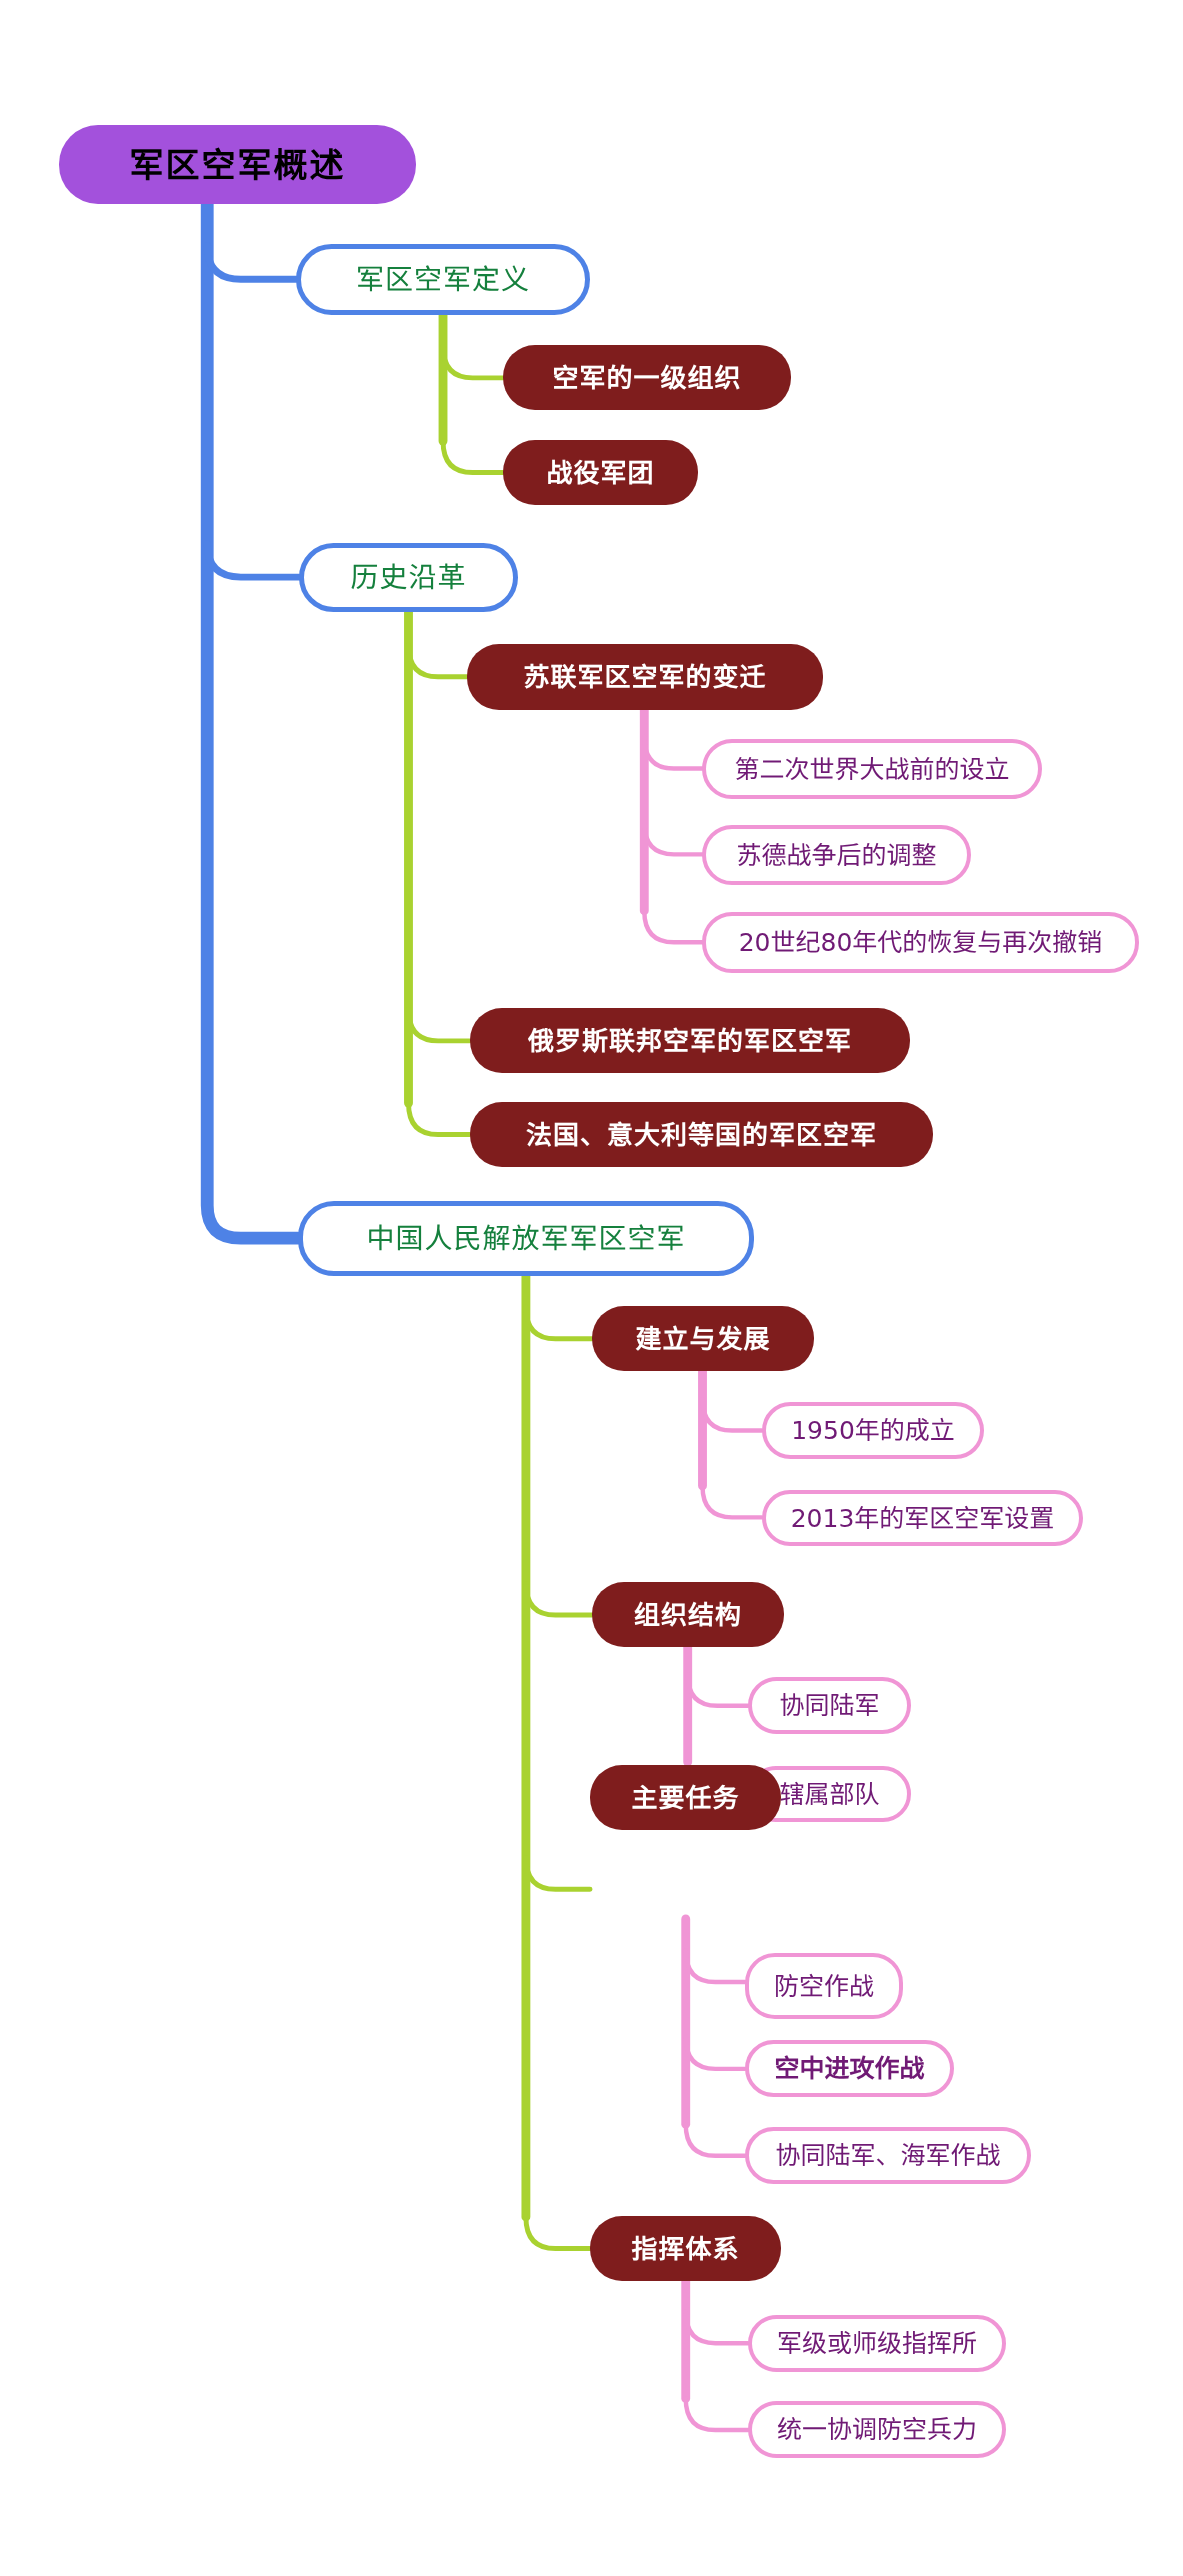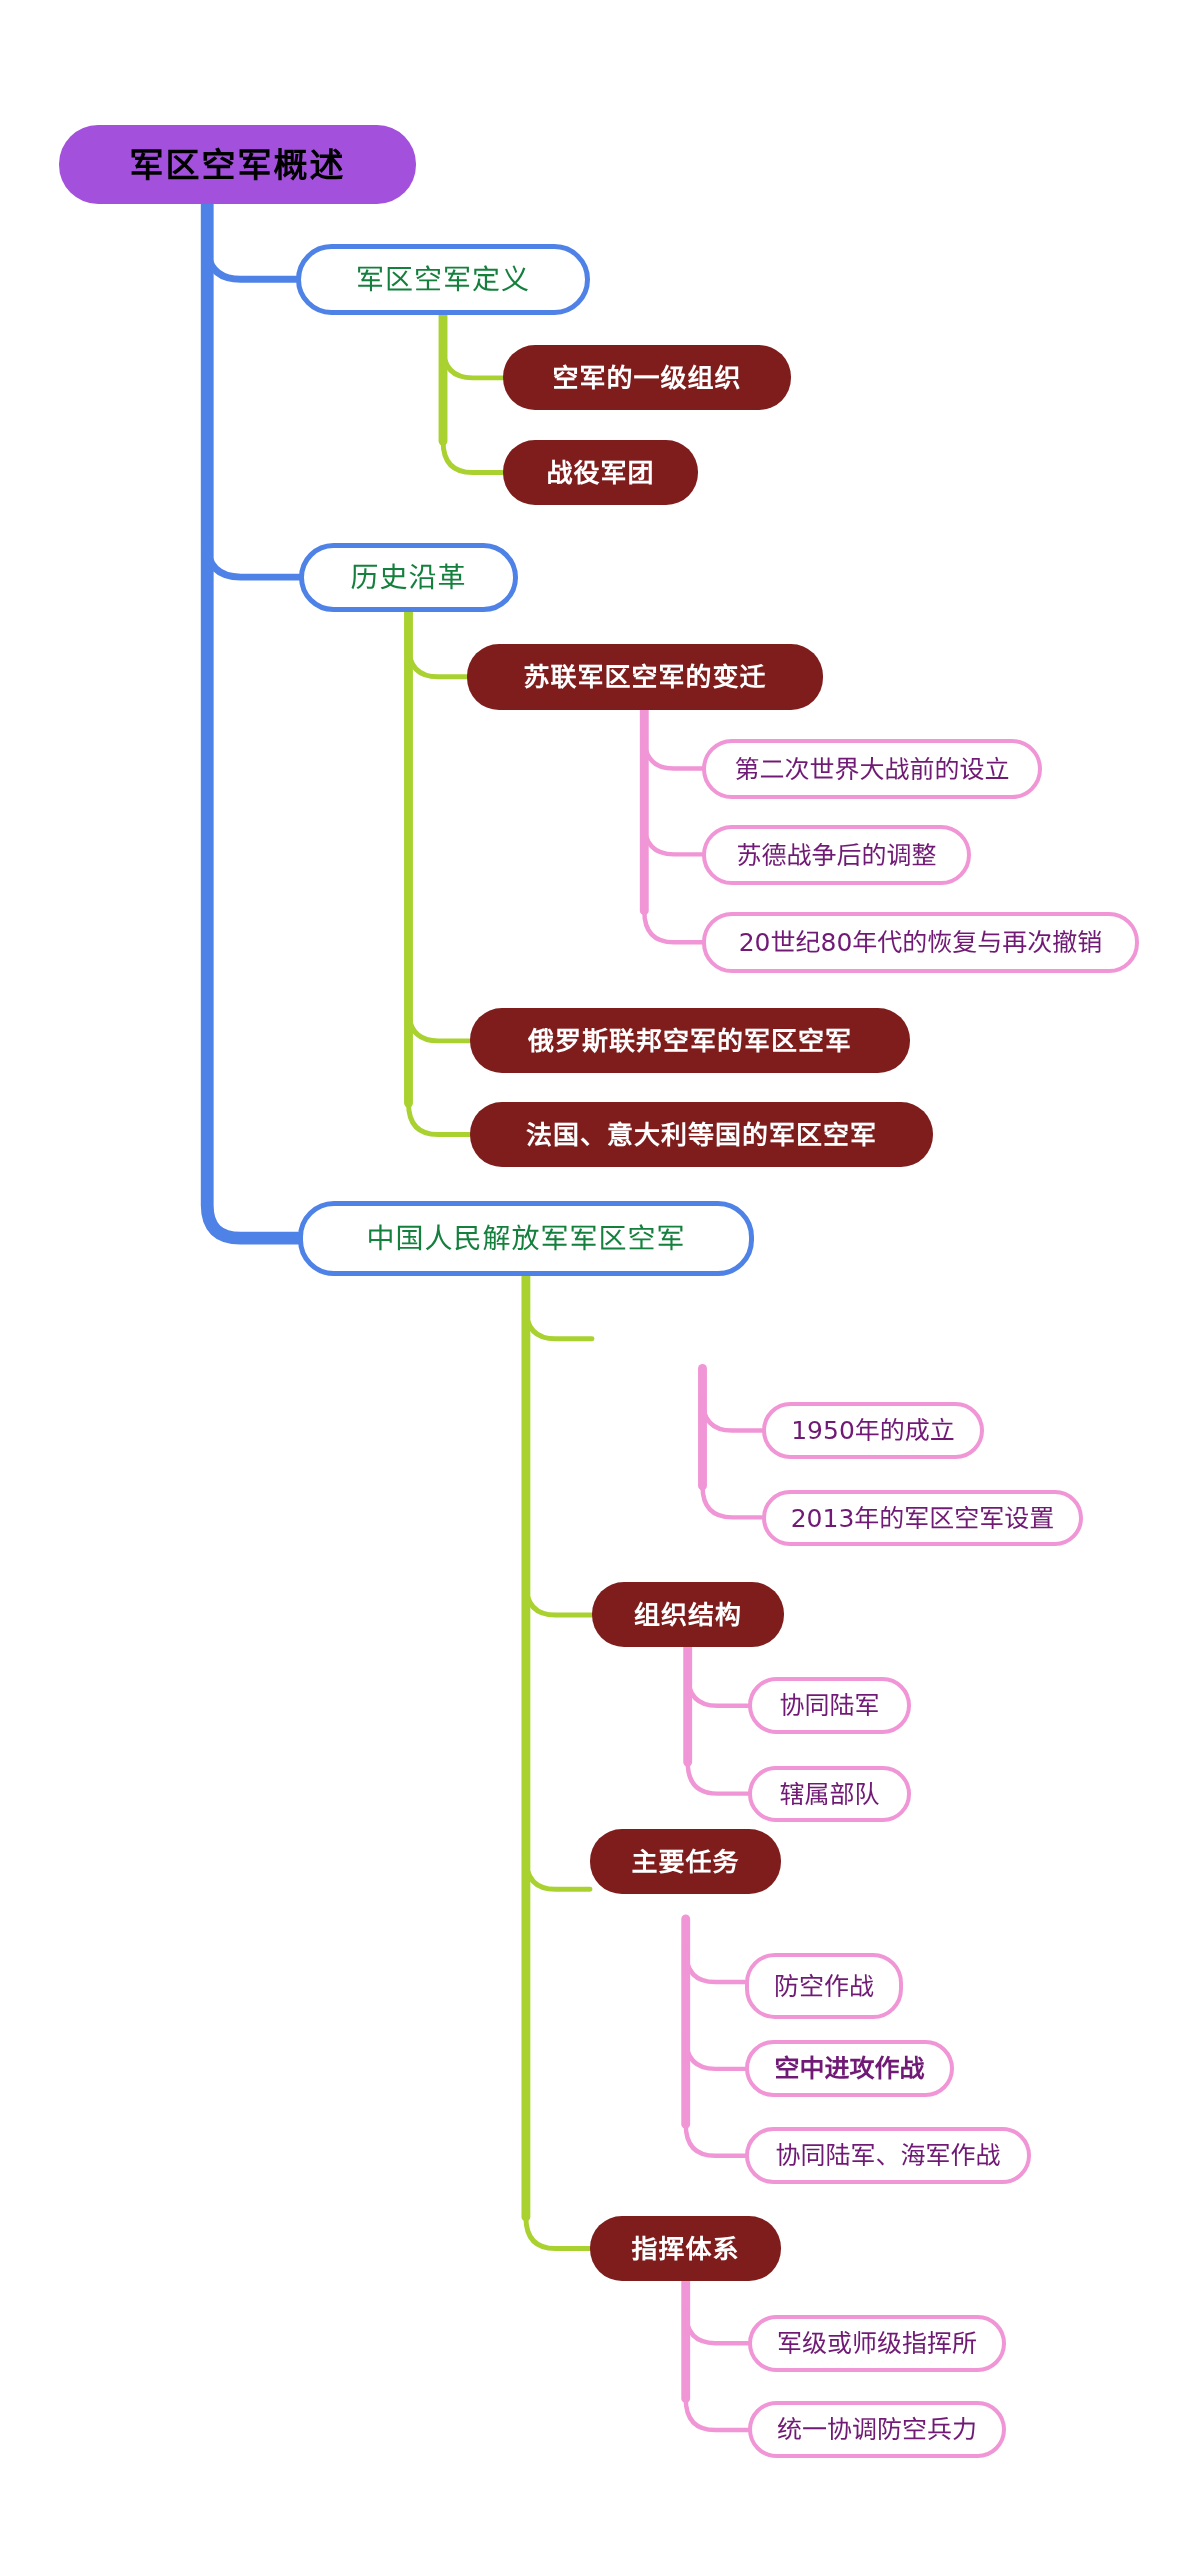--- a/index.html
+++ b/index.html
@@ -128,28 +128,29 @@
   <div class="node node-green" style="left:503px; top:345px; width:288px; height:65px;">空军的一级组织</div>
   <div class="node node-green" style="left:503px; top:440px; width:195px; height:65px;">战役军团</div>
 
   <div class="node node-green" style="left:467px; top:644px; width:356px; height:66px;">苏联军区空军的变迁</div>
   <div class="node node-pink" style="left:702px; top:739px; width:340px; height:60px;">第二次世界大战前的设立</div>
   <div class="node node-pink" style="left:702px; top:825px; width:269px; height:60px;text-align:right;">苏德战争后的调整</div>
   <div class="node node-pink" style="left:702px; top:912px; width:437px; height:61px;">20世纪80年代的恢复与再次撤销</div>
   <div class="node node-green" style="left:470px; top:1008px; width:440px; height:65px;">俄罗斯联邦空军的军区空军</div>
   <div class="node node-green" style="left:470px; top:1102px; width:463px; height:65px;">法国、意大利等国的军区空军</div>
 
+  <div class="node node-green" style="left:592px; top:1306px; width:222px; height:65px;">建立与发展</div>
   <div class="node node-pink" style="left:762px; top:1402px; width:222px; height:57px;">1950年的成立</div>
   <div class="node node-pink" style="left:762px; top:1490px; width:321px; height:56px;">2013年的军区空军设置</div>
 
   <div class="node node-green" style="left:592px; top:1582px; width:192px; height:65px;">组织结构</div>
   <div class="node node-pink" style="left:748px; top:1677px; width:163px; height:57px;">协同陆军</div>
   <div class="node node-pink" style="left:748px; top:1766px; width:163px; height:56px;">辖属部队</div>
 
-  <div class="node node-green" style="left:590px; top:1829px; width:191px; height:65px;">主要任务</div>
+  <div class="node node-green" style="left:590px; top:1765px; width:191px; height:65px;">主要任务</div>
   <div class="node node-pink" style="left:745px; top:1953px; width:158px; height:66px;">防空作战</div>
   <div class="node node-pink" style="left:745px; top:2040px; width:209px; height:57px;font-weight:bold;">空中进攻作战</div>
   <div class="node node-pink" style="left:745px; top:2127px; width:286px; height:57px;">协同陆军、海军作战</div>
 
   <div class="node node-green" style="left:590px; top:2216px; width:191px; height:65px;">指挥体系</div>
   <div class="node node-pink" style="left:748px; top:2315px; width:258px; height:57px;">军级或师级指挥所</div>
   <div class="node node-pink" style="left:748px; top:2401px; width:258px; height:57px;">统一协调防空兵力</div>
 
 </div>
 

